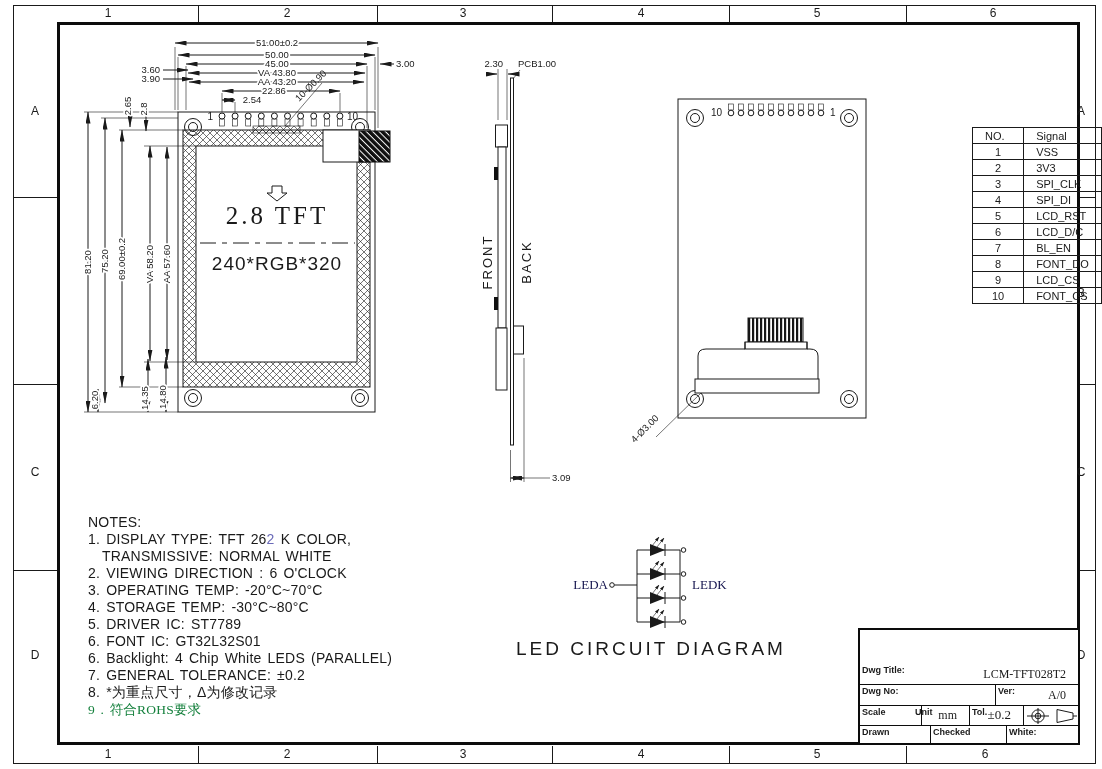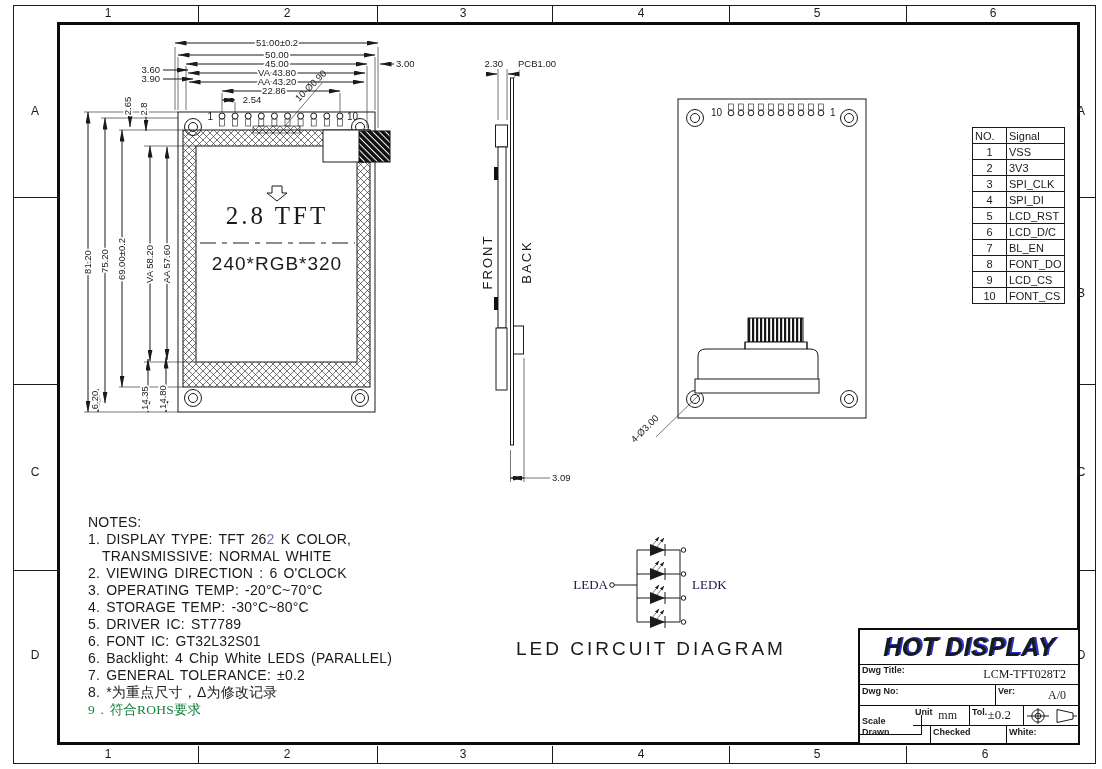--- a/index.html
+++ b/index.html
@@ -22,21 +22,21 @@
   .halo{paint-order:stroke;stroke:#fff;stroke-width:3.5px;stroke-linejoin:round;}
   .pinlbl{font-size:10px;}
   .screen-serif{font-family:"Liberation Serif",serif;font-size:25px;letter-spacing:3px;}
   .res-txt{font-size:19px;letter-spacing:1px;}
   .sidelbl{font-size:13px;letter-spacing:2px;}
   .ledlbl{font-family:"Liberation Serif",serif;font-size:13px;fill:#14144e;}
   .caption{font-size:19px;letter-spacing:3px;}
   
   table.signal-table{position:absolute;left:972px;top:127px;border-collapse:collapse;}
   .signal-table td,.signal-table th{border:1px solid #1a1a1a;font-size:11px;font-weight:normal;
-    height:15px;padding:0 2px;white-space:nowrap;}
+    height:15px;padding:0 12px;white-space:nowrap;}
   .signal-table th{text-align:left;}
   .signal-table td.no{width:29px;text-align:center;}
   .signal-table td.sig{width:53px;text-align:left;}
   
   .notes{position:absolute;left:52px;top:514px;width:420px;font-size:14px;letter-spacing:.2px;word-spacing:2px;}
   .nline{position:absolute;left:0;white-space:pre;margin-left:36px;}
   .indent{left:14px;}
   .blue2{color:#6a6ab8;}
   .rohs{color:#15803d;font-family:"Liberation Serif",serif;font-size:13.5px;}
   
@@ -411,37 +411,36 @@
   <div class="nline" style="top:85px">4. STORAGE TEMP: -30°C~80°C</div>
   <div class="nline" style="top:102px">5. DRIVER IC: ST7789</div>
   <div class="nline" style="top:119px">6. FONT IC: GT32L32S01</div>
   <div class="nline" style="top:136px">6. Backlight: 4 Chip White LEDS (PARALLEL)</div>
   <div class="nline" style="top:153px">7. GENERAL TOLERANCE: ±0.2</div>
   <div class="nline" style="top:170px">8. *为重点尺寸，Δ为修改记录</div>
   <div class="nline rohs" style="top:187px">9 . 符合ROHS要求</div>
 </div>
 
 <div class="tblock">
-  <div class="company">HOT DISPLAY</div>
 
   <div class="tb-cell bb" style="top:34px;left:0;right:0;height:21px">
     <span class="tb-lbl">Dwg Title:</span>
     <span class="tb-val" style="font-size:13px"></span>
     <span class="tb-val">LCM-TFT028T2</span>
   </div>
 
   <div class="tb-cell bb br" style="top:55px;left:0;width:136px;height:21px">
     <span class="tb-lbl">Dwg No:</span>
   </div>
   <div class="tb-cell bb" style="top:55px;left:136px;right:0;height:21px">
     <span class="tb-lbl">Ver:</span>
     <span class="tb-val">A/0</span>
   </div>
 
-  <div class="tb-cell bb br" style="top:85px;left:0;width:62px;height:20px">
+  <div class="tb-cell bb br" style="top:76px;left:0;width:62px;height:20px">
     <span class="tb-lbl">Scale</span>
   </div>
   <div class="tb-cell bb br" style="top:76px;left:53px;width:57px;height:20px">
     <span class="tb-lbl">Unit</span>
     <span class="tb-val">mm</span>
   </div>
   <div class="tb-cell bb br" style="top:76px;left:110px;width:54px;height:20px">
     <span class="tb-lbl">Tol.</span>
     <span class="tb-val" style="font-size:13px">±0.2</span>
   </div>

